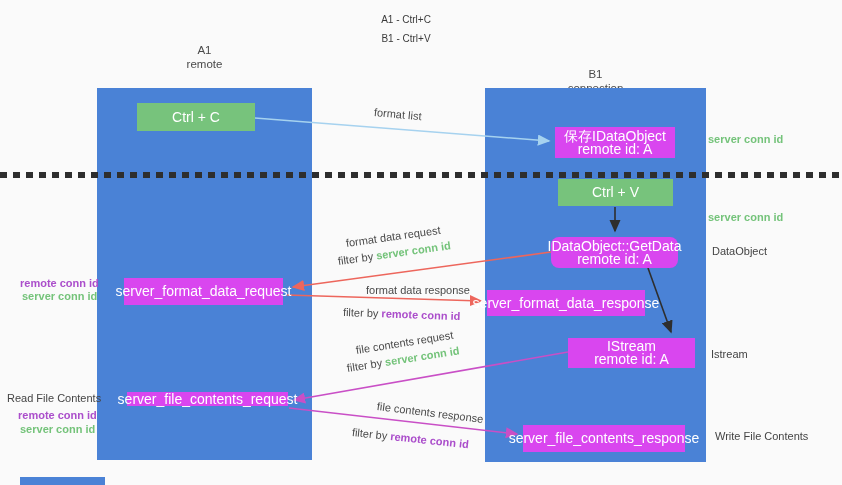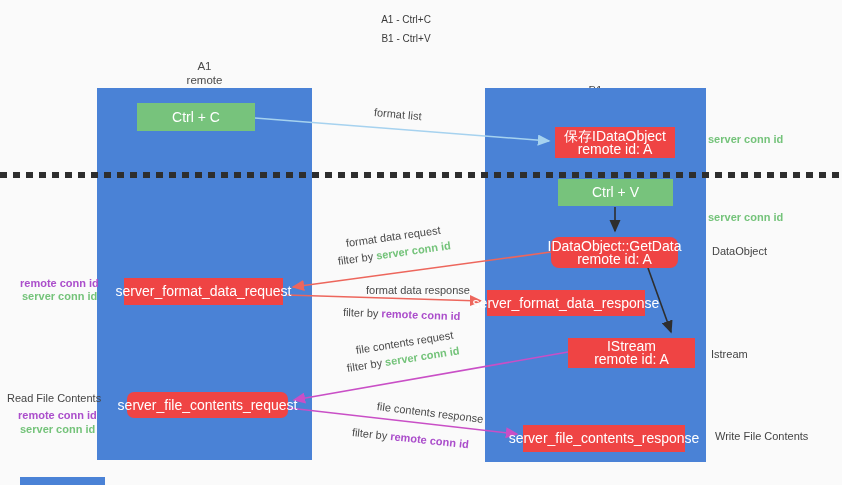--- a/index.html
+++ b/index.html
@@ -7,36 +7,36 @@
     position:relative; width:842px; height:485px; overflow:hidden;
     background:#fafafa;
     font-family:"Liberation Sans", sans-serif;
     color:#444;
   }
   .title {
     position:absolute; left:0; top:10px; width:812px;
     text-align:center; font-size:10px; line-height:19px; color:#3a3a3a;
   }
   .lane-header {
-    position:absolute; top:60px; text-align:center;
+    position:absolute; top:44px; text-align:center;
     font-size:11.5px; line-height:13.5px; color:#4a4a4a;
   }
   .lane { position:absolute; background:#4a82d6; z-index:1; }
   .dotted-divider {
     position:absolute; left:0; top:172px; width:842px; height:6px; z-index:2;
     background:repeating-linear-gradient(to right, #2e2e2e 0 7px, transparent 7px 13px);
   }
   .arrows { position:absolute; left:0; top:0; z-index:2; pointer-events:none; }
   .node {
     position:absolute; z-index:3;
     display:flex; flex-direction:column; align-items:center; justify-content:center;
     color:#fff; font-size:14px; line-height:13px; text-align:center; white-space:nowrap;
   }
   .node.green  { background:#77c37c; }
-  .node.orange { background:#ef4444; }
+  .node.orange { background:#d946ef; }
   .lbl {
     position:absolute; z-index:3; font-size:11px; line-height:13px;
     color:#4a4a4a; white-space:nowrap; transform-origin:left center;
   }
   .b-green  { color:#74c37a; font-weight:bold; }
   .b-purple { color:#ab4ecb; font-weight:bold; }
   .dark { color:#444; }
   .bottom-bar {
     position:absolute; left:20px; top:477px; width:85px; height:8px;
     background:#4a82d6; z-index:1;
@@ -114,21 +114,21 @@
 
   <div class="node orange" style="left:487px;top:290px;width:158px;height:26px;">
     <div>server_format_data_response</div>
   </div>
 
   <div class="node orange" style="left:568px;top:338px;width:127px;height:30px;">
     <div>IStream</div>
     <div>remote id: A</div>
   </div>
 
-  <div class="node orange" style="left:127px;top:392px;width:161px;height:26px;border-radius:7px;">
+  <div class="node orange" style="left:127px;top:392px;width:161px;height:14px;">
     <div>server_file_contents_request</div>
   </div>
 
   <div class="node orange" style="left:523px;top:425px;width:162px;height:27px;">
     <div>server_file_contents_response</div>
   </div>
 
   <div class="lbl" style="left:374px;top:106px;transform:rotate(5deg);">format list</div>
 
   <div class="lbl" style="left:346px;top:237px;transform:rotate(-8deg);">format data request</div>

